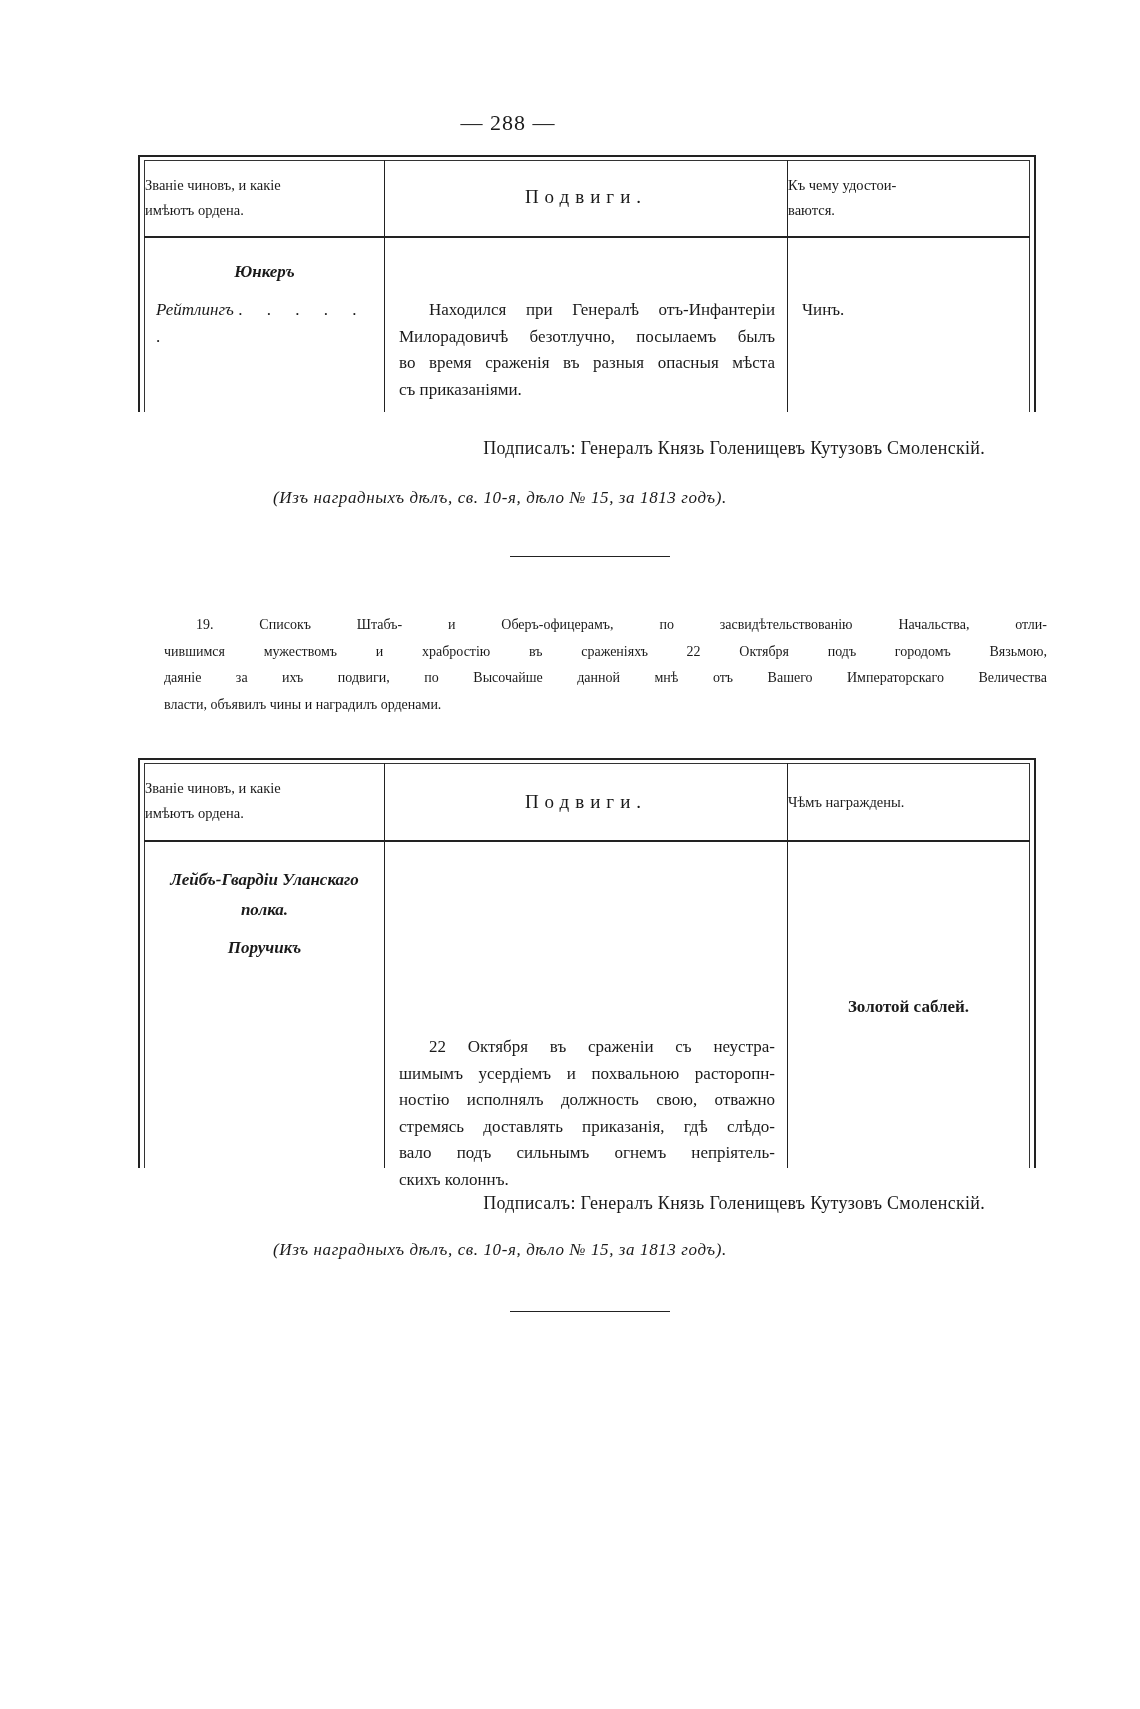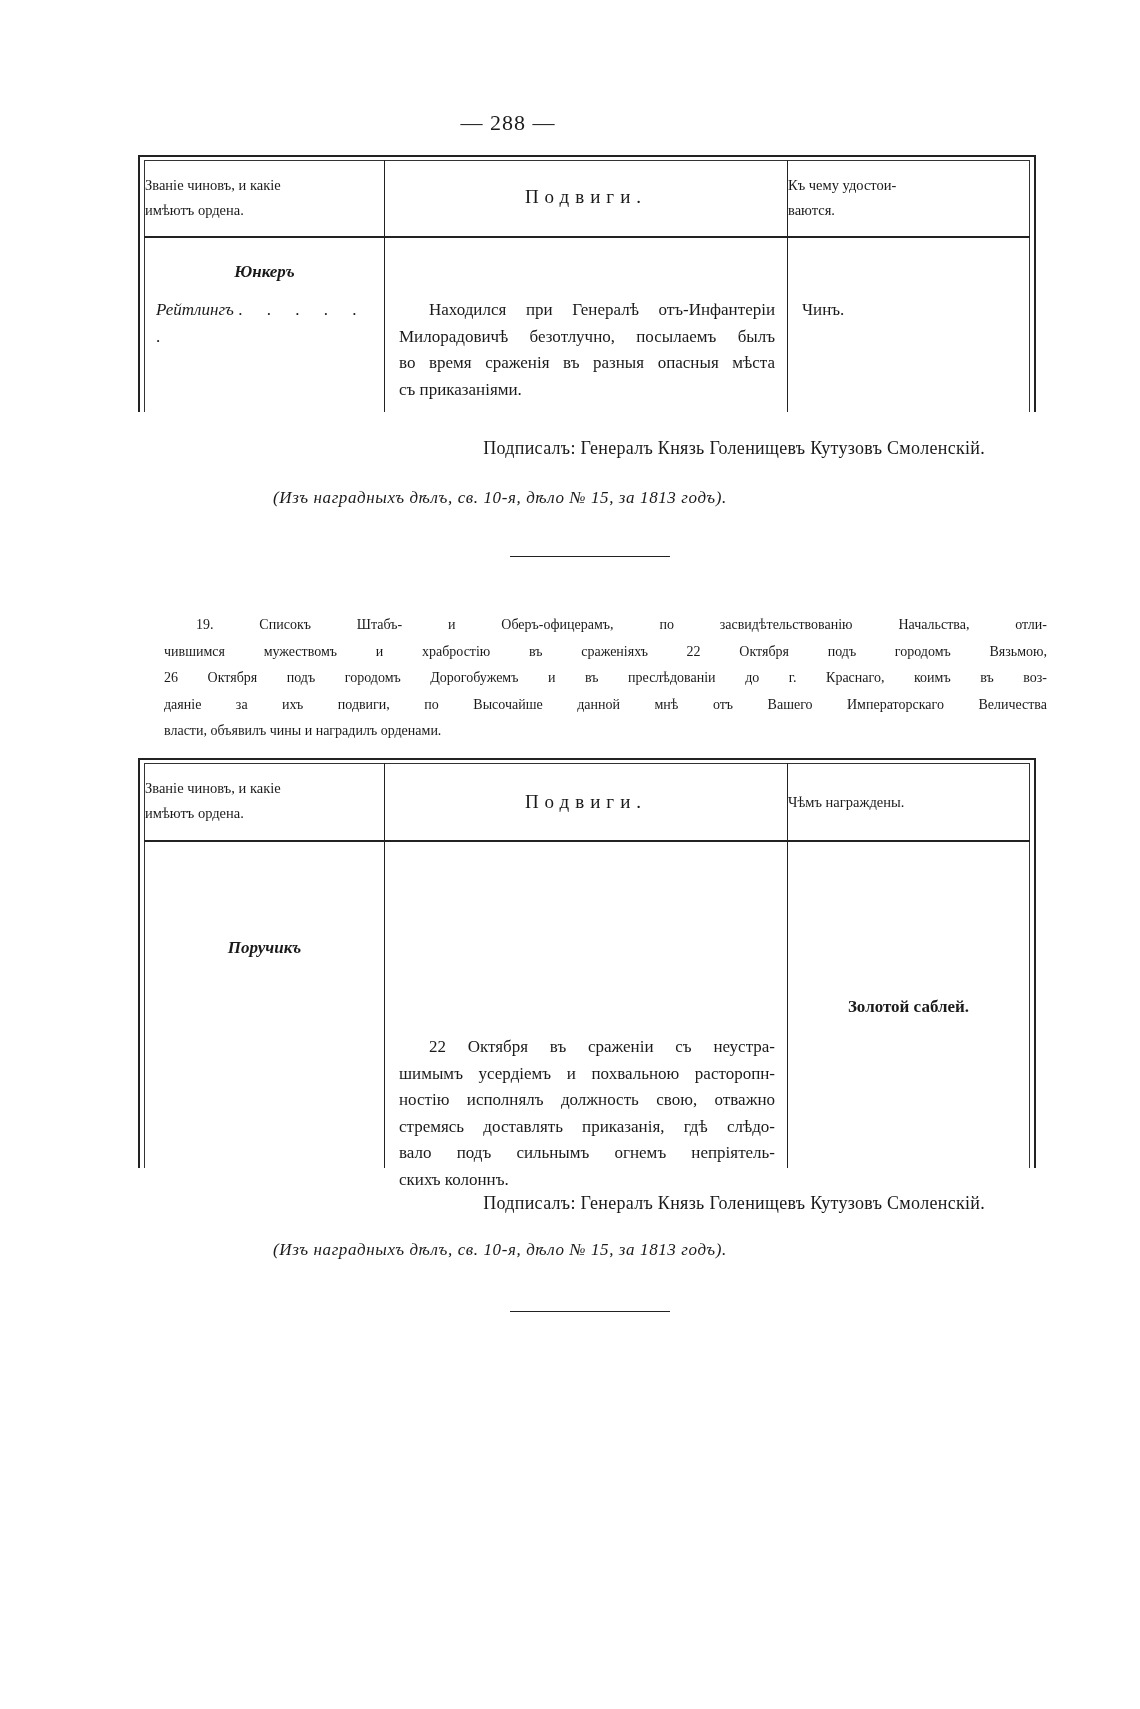--- a/index.html
+++ b/index.html
@@ -102,21 +102,20 @@
   <div class="cell body-text" style="left:664px; width:220px; top:142px;">Чинъ.</div>
 </div>
 
 <div class="signature" style="top:438px;">Подписалъ: Генералъ Князь Голенищевъ Кутузовъ Смоленскій.</div>
 <div class="source" style="top:488px;">(Изъ наградныхъ дѣлъ, св. 10-я, дѣло № 15, за 1813 годъ).</div>
 <div class="divider" style="top:556px;"></div>
 
 <div class="paragraph" style="top:612px;">
   <span class="line" style="padding-left:32px;">19. Списокъ Штабъ- и Оберъ-офицерамъ, по засвидѣтельствованію Начальства, отли-</span>
   <span class="line">чившимся мужествомъ и храбростію въ сраженіяхъ 22 Октября подъ городомъ Вязьмою,</span>
-  <span class="line">26 Октября подъ городомъ Дорогобужемъ и въ преслѣдованіи до г. Краснаго, коимъ въ воз-</span>
   <span class="line">даяніе за ихъ подвиги, по Высочайше данной мнѣ отъ Вашего Императорскаго Величества</span>
   <span class="line last">власти, объявилъ чины и наградилъ орденами.</span>
 </div>
 
 <div class="tbl" style="left:138px; top:758px; width:898px; height:410px;">
   <div class="outer-top"></div>
   <div class="outer-top2"></div>
   <div class="left-rule"></div>
   <div class="left-rule2"></div>
   <div class="right-rule"></div>
@@ -125,20 +124,24 @@
   <div class="col-rule" style="left:246px;"></div>
   <div class="col-rule" style="left:649px;"></div>
 
   <div class="cell hdr-small" style="left:7px; width:239px; top:18px;">
     <span class="line-row">Званіе чиновъ, и какіе</span>
     <span class="line-row">имѣютъ ордена.</span>
   </div>
   <div class="cell hdr-big" style="left:247px; width:402px; top:33px;">Подвиги.</div>
   <div class="cell hdr-small" style="left:650px; width:241px; top:32px;">Чѣмъ награждены.</div>
 
+  <div class="cell italic body-text center" style="left:7px; width:239px; top:107px; line-height:30px;">
+    <span class="line-row">Лейбъ-Гвардіи Уланскаго</span>
+    <span class="line-row">полка.</span>
+  </div>
   <div class="cell italic body-text center" style="left:7px; width:239px; top:177px;">Поручикъ</div>
   <div class="cell body-text" style="left:261px; width:376px; top:236px;">
     <span class="line-row" style="padding-left:30px; text-align:justify; text-align-last:justify;margin-top:40px;">22 Октября въ сраженіи съ неустра-</span>
     <span class="line-row" style="text-align:justify; text-align-last:justify;">шимымъ усердіемъ и похвальною расторопн-</span>
     <span class="line-row" style="text-align:justify; text-align-last:justify;">ностію исполнялъ должность свою, отважно</span>
     <span class="line-row" style="text-align:justify; text-align-last:justify;">стремясь доставлять приказанія, гдѣ слѣдо-</span>
     <span class="line-row" style="text-align:justify; text-align-last:justify;">вало подъ сильнымъ огнемъ непріятель-</span>
     <span class="line-row">скихъ колоннъ.</span>
   </div>
   <div class="cell body-text center" style="left:650px; width:241px; top:236px;">Золотой саблей.</div>

